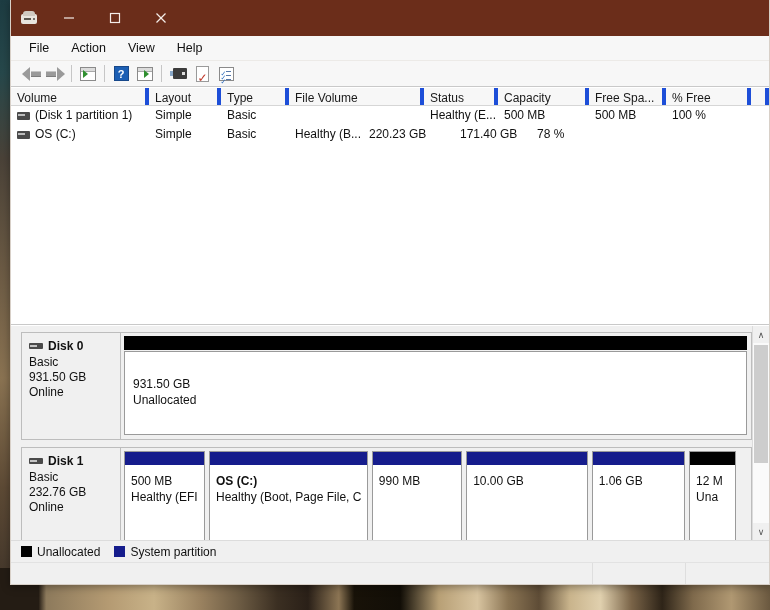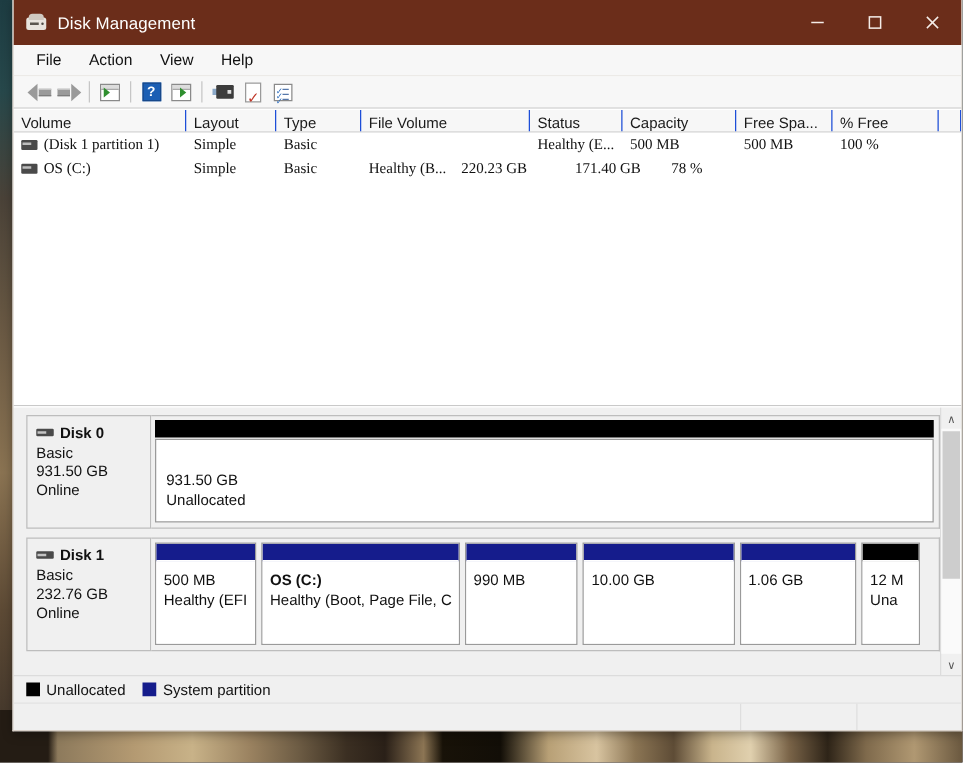--- a/index.html
+++ b/index.html
@@ -159,25 +159,25 @@
   }
   #vol-header {
     display: flex; height: 19px;
     background: #f7f7f7;
     border-bottom: 1px solid #d6d6d6;
     border-top: 1px solid #ffffff;
   }
   #vol-header .th {
     font-size: 12px; color: #1a1a1a;
     padding: 1px 0 0 6px;
-    border-right: 1px solid #1d4ed8;
+    border-right: 4px solid #1d4ed8;
     overflow: hidden; white-space: nowrap;
     line-height: 18px;
   }
-  .vol-row { display: flex; height: 19px; align-items: flex-start; font-family: Liberation Serif, serif; }
+  .vol-row { display: flex; height: 19px; align-items: flex-start; }
   .vol-row .td {
     font-size: 12px; color: #111;
     padding-left: 6px;
     overflow: hidden; white-space: nowrap;
     line-height: 19px;
   }
   .vol-icon {
     width: 13px; height: 8px; background: #4a4a4a;
     border-radius: 1px; position: relative;
     margin-right: 5px; flex: 0 0 13px;
@@ -193,21 +193,21 @@
     background: #f0f0f0;
     display: flex;
     position: relative;
     overflow: hidden;
     border-top: 1px solid #ffffff;
   }
   #graph-scroll {
     flex: 1 1 auto; position: relative; overflow: hidden;
     padding: 6px 0 0 10px;
   }
-  .disk-block { display: flex; margin-bottom: 7px; height: 91px; }
+  .disk-block { display: flex; margin-bottom: 7px; height: 108px; }
   .disk-info {
     width: 100px; flex: 0 0 100px;
     background: #f0f0f0;
     border: 1px solid #bdbdbd;
     padding: 6px 0 0 7px;
   }
   .disk-title { display: flex; align-items: center; margin-bottom: 2px; }
   .disk-title .dicon {
     width: 14px; height: 6px; background: #4a4a4a; margin-right: 5px;
     border-radius: 1px; position: relative;
@@ -300,21 +300,20 @@
 
 <div id="window">
 
   <div id="titlebar">
     <div class="app-icon">
       <div class="body"></div>
         <div class="lid"></div>
         <div class="slot"></div>
         <div class="dot"></div>
     </div>
-    <div id="title-text">Disk Management</div>
     <div class="wbtn">
       <svg width="12" height="12" viewBox="0 0 12 12">
           <line x1="1" y1="6" x2="11" y2="6" stroke="#f4ece8" stroke-width="1.2"></line>
         </svg>
     </div>
     <div class="wbtn">
       <svg width="12" height="12" viewBox="0 0 12 12">
           <rect x="1.5" y="1.5" width="9" height="9" fill="none" stroke="#f4ece8" stroke-width="1.2"></rect>
         </svg>
     </div>

